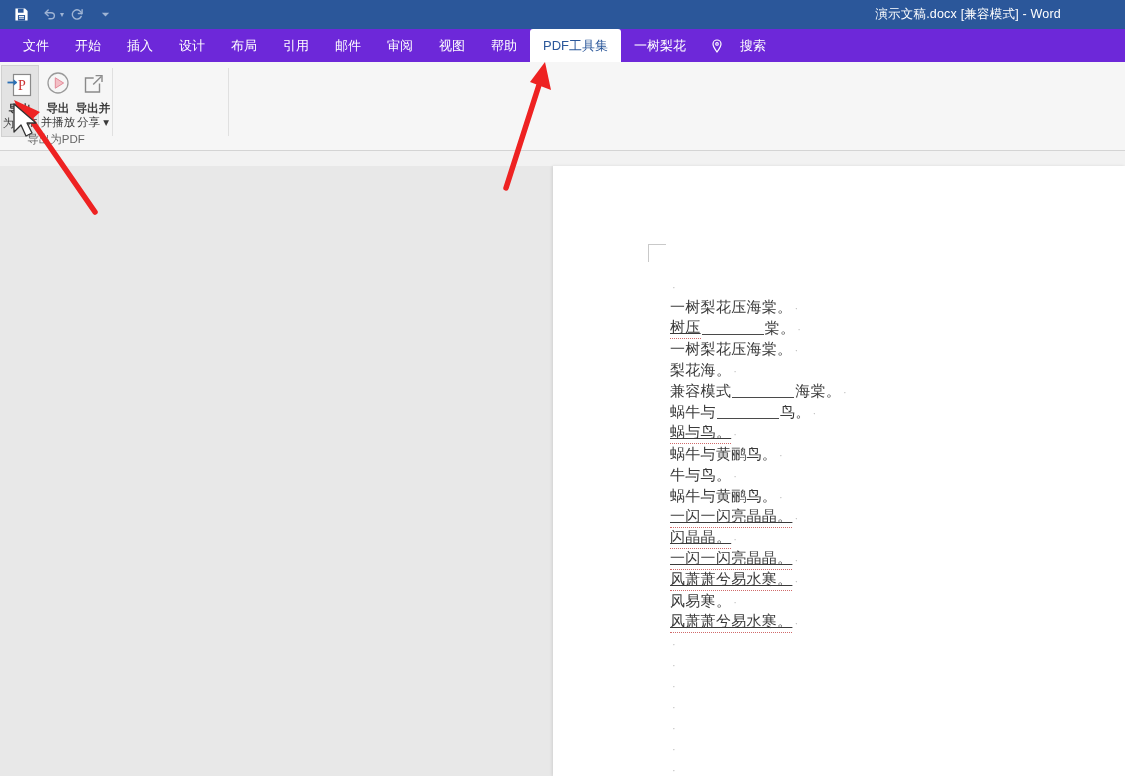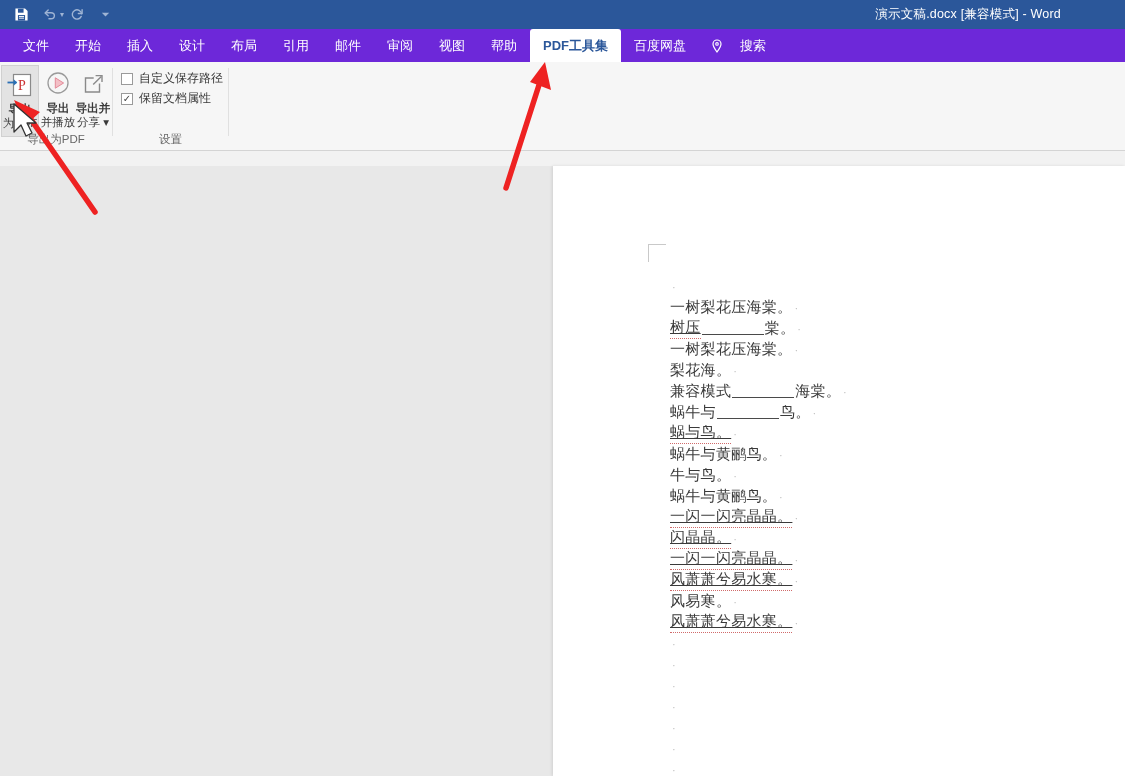--- a/index.html
+++ b/index.html
@@ -47,21 +47,20 @@
     padding: 0 13px;
     display: flex; align-items: center;
     color: #ffffff; font-size: 13px;
     white-space: nowrap;
   }
   .tab.active {
     background: #ffffff;
     color: #2b579a;
     border-top-left-radius: 3px;
     border-top-right-radius: 3px;
-    font-weight: bold;
   }
   .tab.search { gap: 17px; padding-left: 12px; }
   .tab.search svg { display: block; }
 
   
   .ribbon {
     position: absolute; left: 0; top: 62px;
     width: 1125px; height: 89px;
     background: #f6f6f6;
     border-bottom: 1px solid #d4d4d4;
@@ -212,21 +211,21 @@
     <div class="tab">
         <span>视图</span>
       </div>
     <div class="tab">
         <span>帮助</span>
       </div>
     <div class="tab active">
         <span>PDF工具集</span>
       </div>
     <div class="tab">
-        <span>百度网盘</span>
+        <span>一树梨花</span>
       </div>
     <div class="tab search">
       <span>
         <svg width="12" height="14" viewBox="0 0 12 14">
           <path d="M6 1C3.8 1 2 2.8 2 5c0 2.6 4 8 4 8s4-5.4 4-8c0-2.2-1.8-4-4-4z" fill="none" stroke="#ffffff" stroke-width="1.2"></path>
           <circle cx="6" cy="4.9" r="1.3" fill="none" stroke="#ffffff" stroke-width="1.1"></circle>
         </svg>
       </span>
       <span>搜索</span>
     </div>
@@ -269,31 +268,20 @@
         </span>
         <span class="lbl">导出并</span>
         <span class="lbl2">分享 ▾</span>
       </div>
 
       <div class="rgroup-label">导出为PDF</div>
     </div>
 
     <div class="rgroup-sep" style="left:112px;"></div>
 
-    <div class="rgroup" style="left:113px; width:115px;">
-      <div class="chkitem" style="left:8px; top:8px;">
-        <span class="chkbox"></span>
-        <span>自定义保存路径</span>
-      </div>
-      <div class="chkitem" style="left:8px; top:28px;">
-        <span class="chkbox">✓</span>
-        <span>保留文档属性</span>
-      </div>
-      <div class="rgroup-label">设置</div>
-    </div>
 
     <div class="rgroup-sep" style="left:228px;"></div>
   </div>
 
   <div class="workspace">
     <div class="topstrip"></div>
 
     <div class="page">
       <div class="margin-mark"></div>
       <div class="doc-body">

